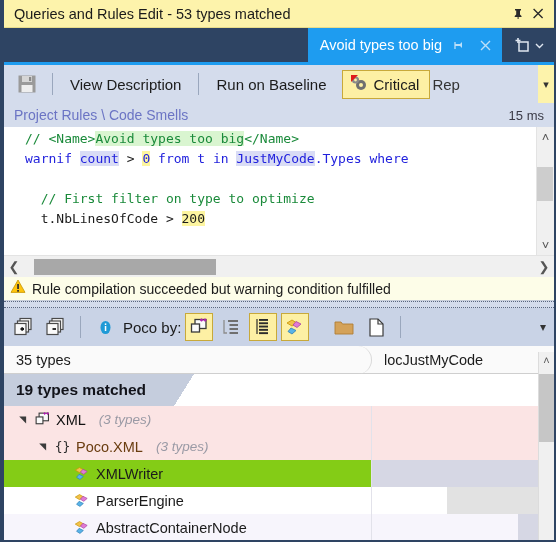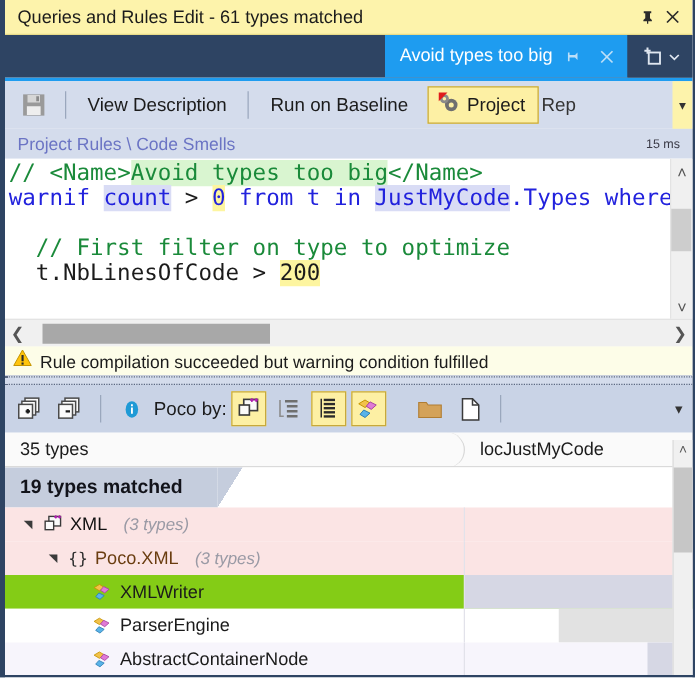--- a/index.html
+++ b/index.html
@@ -117,38 +117,39 @@
   
   .crumbbar {
     height: 24px;
     background: #d4dcec;
     display: flex; align-items: center;
     padding: 0 10px;
     justify-content: space-between;
     text-align: right;
   }
   .crumb-text { font-size: 14px; color: #6b74c4; white-space: nowrap; }
-  .crumb-time { font-size: 10px; color: #3a3a46; }
+  .crumb-time { font-size: 13px; color: #3a3a46; }
 
   
   .editor-wrap {
     position: relative;
     height: 128px;
     background: #ffffff;
     display: flex;
   }
   .editor {
     flex: 1;
     padding: 2px 0 0 3px;
     font-family: "DejaVu Sans Mono", monospace;
-    font-size: 18px;
+    font-size: 13px;
     line-height: 20px;
     color: #000;
     overflow: hidden;
     white-space: pre;
+    margin-left: 18px;
   }
   .tok-cmt { color: #1a8a3a; }
   .tok-kw  { color: #2222dd; }
   .hl-green { background: #d9f5d0; }
   .hl-blue  { background: #d9dcf5; }
   .hl-yellow{ background: #fdf5a0; }
   .tok-plain{ color: #1b1b1b; }
 
   .vscroll {
     width: 18px; background: #f0f0f0;
@@ -285,21 +286,21 @@
   }
   .ms-arrow { height: 16px; display:flex; align-items:center; justify-content:center; font-size:11px; color:#555; }
   .ms-thumb { position:absolute; top: 22px; left:0; width:16px; height: 68px; background:#c6c6c6; }
 </style>
 </head>
 <body>
 
 <div id="app">
 
   <div class="titlebar">
-    <div class="titlebar-text">Queries and Rules Edit  - 61 types matched</div>
+    <div class="titlebar-text">Queries and Rules Edit  - 53 types matched</div>
     <div class="tb-icon">
       <svg width="12" height="12" viewBox="0 0 12 12">
           <path d="M3 1h6v1.5H8v4l1.5 1.5v1H6.6V11h-1V9H2.7V8L4.2 6.5v-4H3z" fill="#2b2b2b"></path>
         </svg>
     </div>
     <div class="tb-icon">
       <svg width="12" height="12" viewBox="0 0 12 12">
           <path d="M1.6 1l9 9M10.6 1l-9 9" stroke="#2b2b2b" stroke-width="1.4" fill="none"></path>
         </svg>
     </div>
@@ -349,21 +350,21 @@
     <div class="cmd-critical">
       <span>
         <svg width="18" height="18" viewBox="0 0 18 18">
           <circle cx="11" cy="11" r="5" fill="#6f6f6f"></circle>
           <circle cx="11" cy="11" r="2" fill="#fdf0a4"></circle>
           <circle cx="5.5" cy="6" r="3.6" fill="#8a8a8a"></circle>
           <circle cx="5.5" cy="6" r="1.4" fill="#fdf0a4"></circle>
           <path d="M1 1h7L1 8z" fill="#e01b1b"></path>
         </svg>
       </span>
-      <span>Project</span>
+      <span>Critical</span>
     </div>
     <div class="cmd-rep">Rep</div>
     <div class="cmd-overflow">▾</div>
   </div>
 
   <div class="crumbbar">
     <div class="crumb-text">Project Rules \ Code Smells</div>
     <div class="crumb-time">15 ms</div>
   </div>
 

